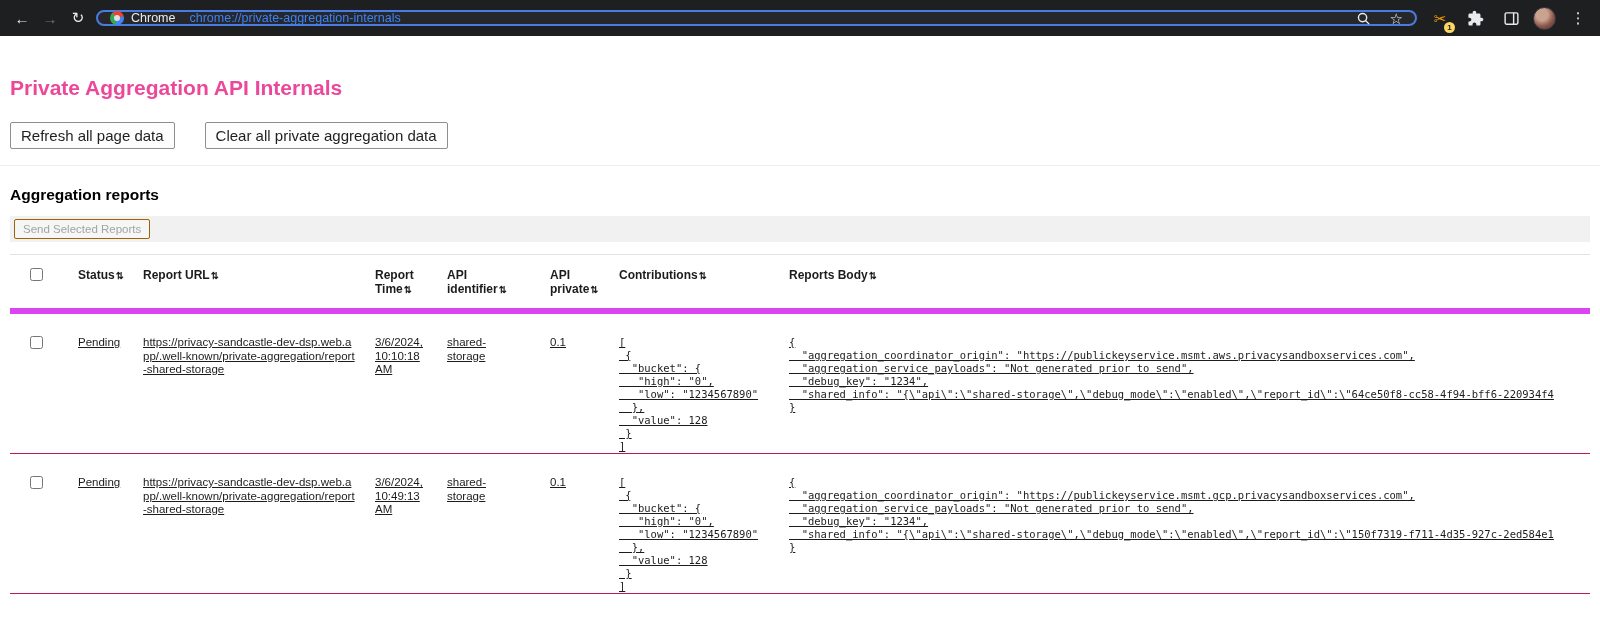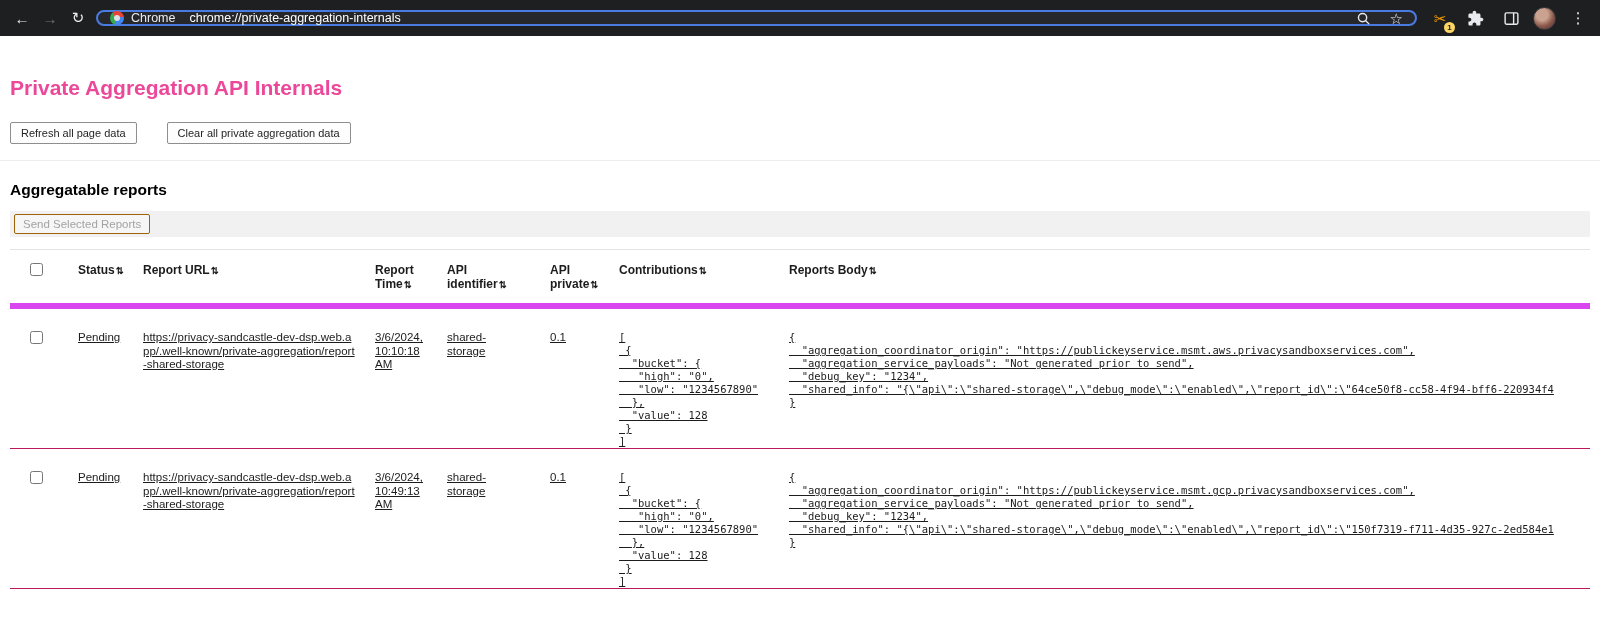--- a/index.html
+++ b/index.html
@@ -6,35 +6,35 @@
   html, body { width: 1600px; height: 623px; overflow: hidden; background: #fff; font-family: "Liberation Sans", sans-serif; }
 
   
   .topbar { height: 36px; background: #1e1f21; display: flex; align-items: center; padding: 0 8px; }
   .nav-icon { width: 28px; height: 28px; border-radius: 50%; display: flex; align-items: center; justify-content: center; color: #e8eaed; font-size: 15px; cursor: pointer; flex: 0 0 auto; }
   .nav-icon.dim { opacity: .38; }
   .omnibox { flex: 1 1 auto; height: 16px; margin: 0 10px 0 4px; background: #26272a; border: 2px solid #4a7be0; border-radius: 15px; display: flex; align-items: center; padding: 0 12px; min-width: 0; }
   .chrome-logo { width: 14px; height: 14px; border-radius: 50%; background: conic-gradient(from -45deg, #ea4335 0 120deg, #4285f4 0 240deg, #34a853 0 360deg); position: relative; flex: 0 0 auto; }
   .chrome-logo::after { content: ""; position: absolute; inset: 4px; border-radius: 50%; background: #dfe1e5; }
   .chrome-label { color: #e8eaed; font-size: 12.5px; margin: 0 14px 0 7px; flex: 0 0 auto; }
-  .url-text { color: #ffffff; font-size: 12.5px; white-space: nowrap; overflow: hidden; flex: 1 1 auto; }
+  .url-text { color: #3b82f6; font-size: 12.5px; white-space: nowrap; overflow: hidden; flex: 1 1 auto; }
   .omni-actions { display: flex; align-items: center; gap: 12px; margin-left: 8px; flex: 0 0 auto; }
   .star { color: #e8eaed; font-size: 15px; line-height: 1; cursor: pointer; }
   .right-icons { display: flex; align-items: center; gap: 8px; flex: 0 0 auto; }
   .ext-wrap { position: relative; width: 26px; height: 26px; display: flex; align-items: center; justify-content: center; cursor: pointer; }
   .scissors { color: #f29900; font-size: 15px; line-height: 1; }
   .badge { position: absolute; right: -2px; bottom: -2px; min-width: 11px; height: 11px; border-radius: 6px; background: #fdd663; color: #1e1f21; font-size: 8px; font-weight: bold; display: flex; align-items: center; justify-content: center; padding: 0 2px; }
   .icon-btn { width: 28px; height: 28px; display: flex; align-items: center; justify-content: center; cursor: pointer; }
   .avatar { width: 23px; height: 23px; border-radius: 50%; background: radial-gradient(circle at 38% 32%, #caa28f 0 30%, #8a564a 60%, #4d2f3a 100%); border: 1px solid #3a3b3e; cursor: pointer; }
 
   
   .content { padding: 0 10px; }
   .page-title { font-size: 21px; font-weight: bold; color: #ec4899; padding-top: 40px; }
   .btn-row { display: flex; gap: 30px; margin-top: 22px; }
-  .btn { font-family: inherit; font-size: 11px; color: #1f1f1f; background: #fdfdfd; border: 1px solid #8e8e8e; border-radius: 2px; padding: 4px 10px; cursor: pointer; }
+  .btn { font-family: inherit; font-size: 15px; color: #1f1f1f; background: #fdfdfd; border: 1px solid #8e8e8e; border-radius: 2px; padding: 4px 10px; cursor: pointer; }
   .divider { border: none; border-top: 1px solid #ededed; margin: 16px -10px 0 -10px; }
   .section-title { font-size: 15.5px; font-weight: bold; color: #000; margin-top: 20px; }
   .reports-toolbar { margin-top: 12px; background: #f1f1f1; padding: 3px 4px; }
   .btn-disabled { font-family: inherit; font-size: 11.5px; color: #a3a3a3; background: #f6f6f6; border: 1px solid #a16207; border-radius: 2px; padding: 3px 8px; }
 
   table.reports { width: 100%; border-collapse: collapse; table-layout: fixed; margin-top: 12px; }
   .reports th, .reports td { text-align: left; vertical-align: top; padding-left: 10px; padding-right: 10px; }
   .reports thead th { font-size: 12px; font-weight: bold; color: #1c1c1c; padding-top: 13px; padding-bottom: 12px; border-top: 1px solid #e3e3e3; border-bottom: 6px solid #d946ef; cursor: pointer; }
   .reports td { font-size: 11.5px; color: #1c1c1c; line-height: 13.5px; padding-top: 22px; border-bottom: 1px solid #be185d; text-decoration: underline; }
   .th-check, .td-check { padding-left: 20px !important; }
@@ -92,21 +92,21 @@
 <div class="content">
   <h1 class="page-title">Private Aggregation API Internals</h1>
 
   <div class="btn-row">
     <button class="btn">Refresh all page data</button>
     <button class="btn">Clear all private aggregation data</button>
   </div>
 
   <hr class="divider">
 
-  <h2 class="section-title">Aggregatable reports</h2>
+  <h2 class="section-title">Aggregation reports</h2>
 
   <div class="reports-toolbar">
     <button class="btn-disabled" disabled="">Send Selected Reports</button>
   </div>
 
   <table class="reports">
     <colgroup>
       <col style="width:58px">
         <col style="width:65px">
         <col style="width:232px">

